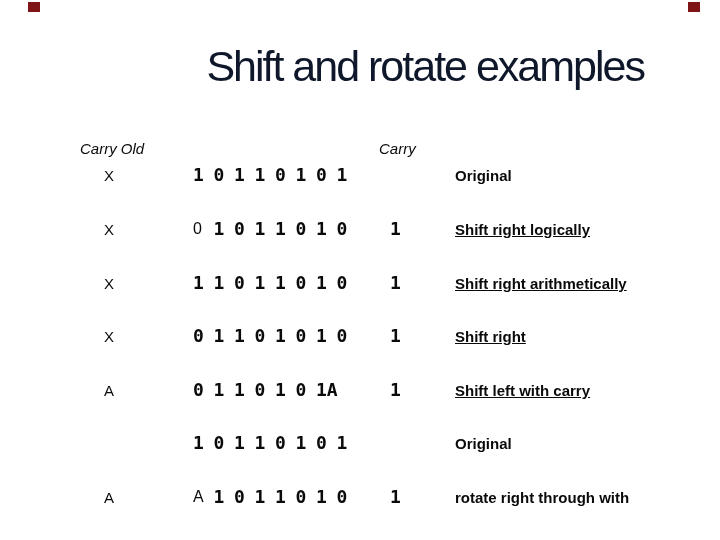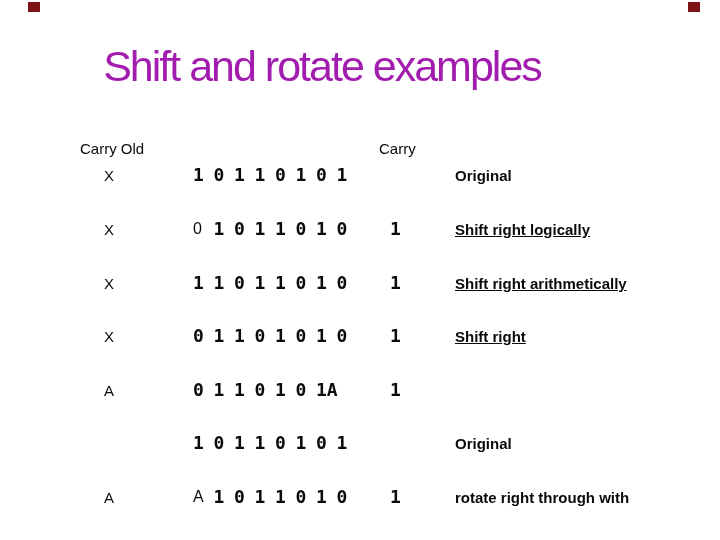--- a/index.html
+++ b/index.html
@@ -23,33 +23,34 @@
     height: 10px;
   }
   .corner-mark.left  { left: 28px; }
   .corner-mark.right { left: 688px; }
   .slide-title {
     position: absolute;
     top: 40px;
     left: 0;
     width: 644px;
     margin: 0;
-    text-align: center;
+    text-align: right;
     font-size: 43px;
     font-weight: 400;
     letter-spacing: -2px;
     line-height: 52px;
-    color: #a21caf;
+    color: #0f172a;
   }
   .hdr {
     position: absolute;
     top: 140px;
     font-size: 15px;
     line-height: 18px;
     white-space: nowrap;
+    font-style: italic;
   }
   .hdr.carry-old { left: 80px; }
   .hdr.carry     { left: 379px; }
   .row {
     position: absolute;
     left: 0;
     width: 720px;
     height: 24px;
   }
   .row > span { position: absolute; top: 0; white-space: nowrap; }
@@ -165,20 +166,21 @@
         <span class="bits">
           <span class="bit">0</span>
           <span class="bit">1</span>
           <span class="bit">1</span>
           <span class="bit">0</span>
           <span class="bit">1</span>
           <span class="bit">0</span>
           <span class="bit">1A</span>
         </span>
         <span class="carry-val">1</span>
+        <span class="desc bold">Shift left with carry</span>
       </div>
       <div class="row" style="top: 433px;">
         <span class="bits">
           <span class="bit">1</span>
           <span class="bit">0</span>
           <span class="bit">1</span>
           <span class="bit">1</span>
           <span class="bit">0</span>
           <span class="bit">1</span>
           <span class="bit">0</span>

